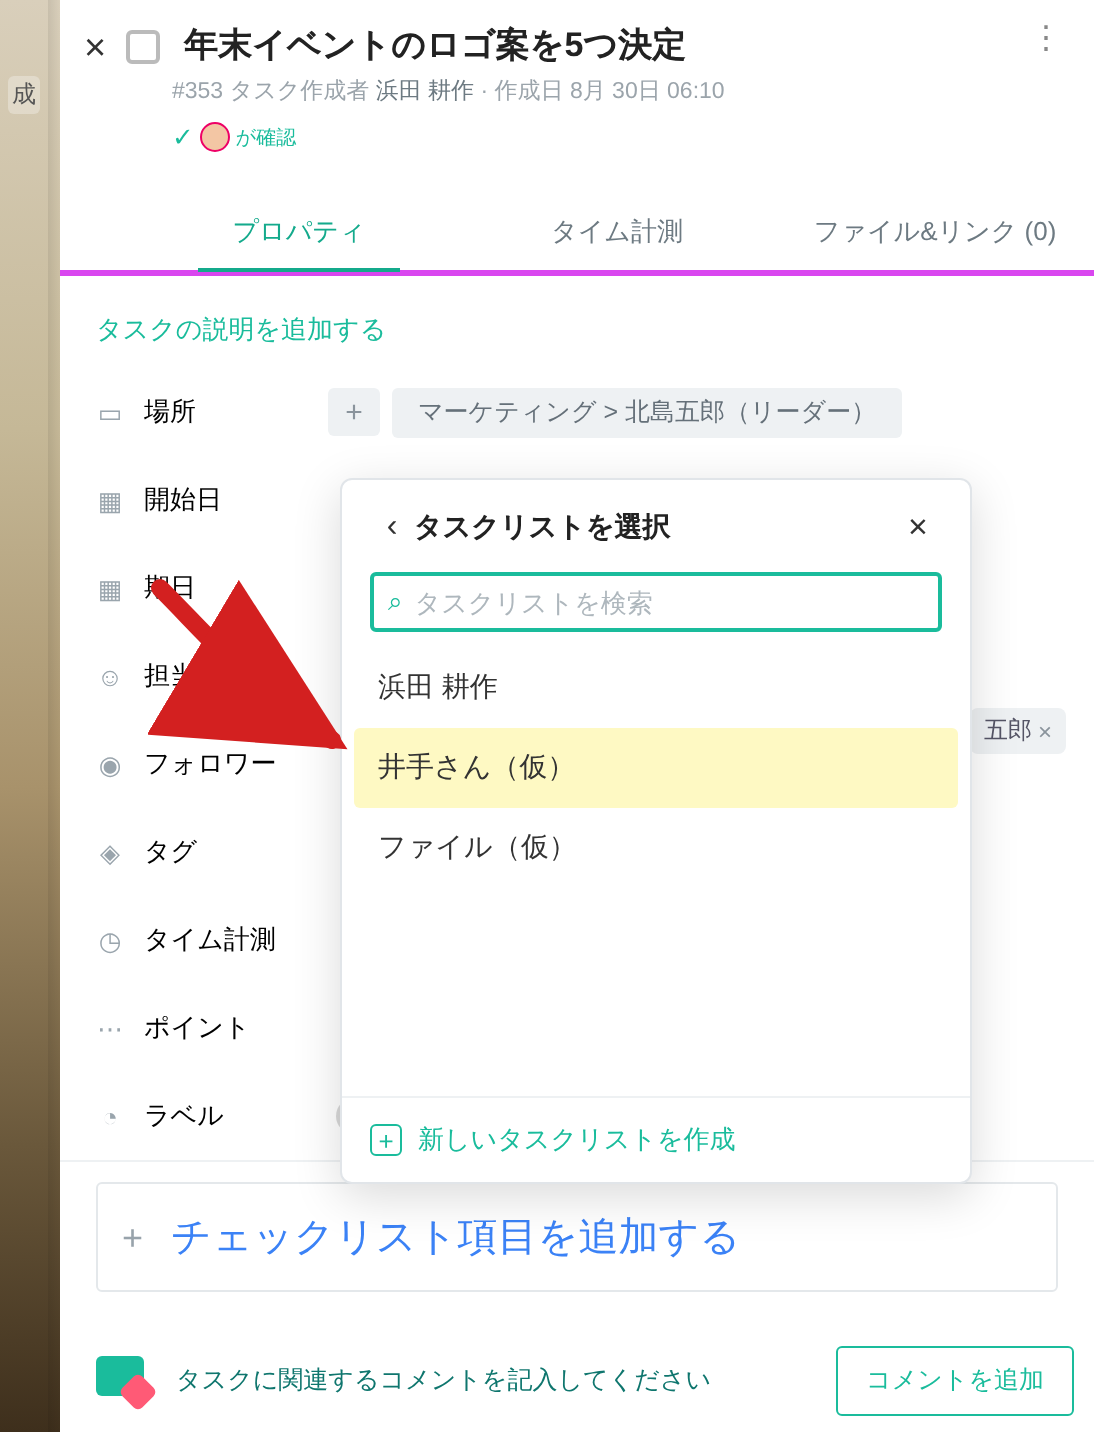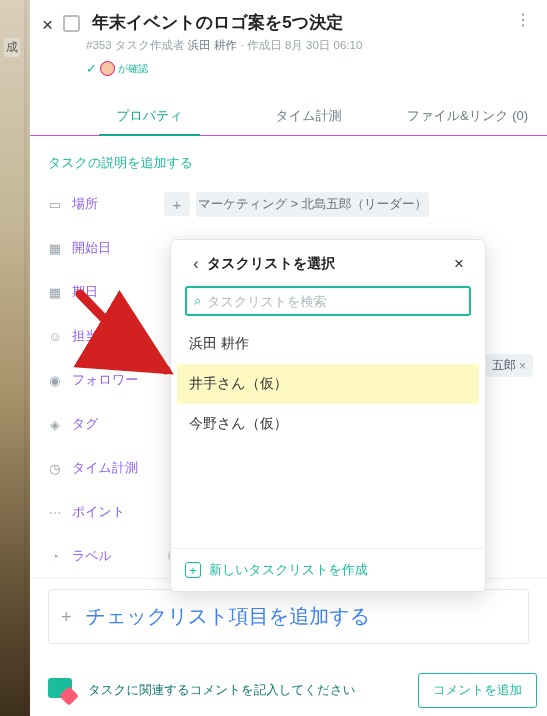--- a/index.html
+++ b/index.html
@@ -67,21 +67,21 @@
   font-size: 12px;
 }
 .confirm-check { color: #1abc9c; font-size:13px; margin-right:3px; }
 .avatar-small {
   width: 15px; height:15px; border-radius:50%;
   background: linear-gradient(#f3c6a4,#f3c6a4);
   border:1.5px solid #e06; display:inline-block; margin-right:3px;
 }
 .confirm-text { color: #1abc9c; font-size:10px;}
 .tabs {
-  display:flex; border-bottom:1px solid #d946ef;
+  display:flex; border-bottom:3px solid #d946ef;
   margin-top:14px;
   padding-left:40px;
 }
 .tab {
   flex:1; text-align:center; padding:11px 0 10px 0;
   font-size:13px; color:#6d7a82; cursor:pointer; position:relative;
 }
 .tab.active { color:#14aa8c; font-weight:500;}
 .tab.active::after {
   content:""; position:absolute; left:18%; right:18%; bottom:-1px;
@@ -96,31 +96,31 @@
 .prop-row {
   display:flex; align-items:center;
   min-height:44px;
   border: none;
 }
 .prop-icon {
   width:14px; color:#9aa5ad; margin-right:10px; font-size:13px;
   display:flex; align-items:center; justify-content:center;
 }
 .prop-label {
-  color:#8b5cf6; font-size:13px; width:92px;
+  color:#000000; font-size:13px; width:92px;
 }
 .prop-value {
   flex:1; display:flex; align-items:center;
 }
 .chip-plus {
   width:26px; height:24px; background:#eef1f3; color:#8a949c; border-radius:3px;
   display:flex;align-items:center;justify-content:center; margin-right:6px; cursor:pointer; font-size:15px;
 }
 .chip-bread {
-  background:#eef1f3; color:#657079; border-radius:3px; padding:4px 2px; font-size:12.5px;
+  background:#eef1f3; color:#657079; border-radius:3px; padding:4px 13px; font-size:12.5px;
 }
 .color-dots {
   display:flex; gap:9px; align-items:center; margin-left:4px;
 }
 .dot { width:18px;height:18px;border-radius:50%; cursor:pointer;}
 .dot.ring { box-shadow:0 0 0 2px #555, inset 0 0 0 2px #fff; }
 .divider-light { border-top:1px solid #eef1f3; margin:0 -18px;}
 .checklist-box {
   margin: 10px 0 8px 0; border:1px solid #e4e8eb; border-radius:3px;
   padding:13px 12px; display:flex; align-items:center; cursor:pointer;
@@ -342,21 +342,21 @@
     <span class="pop-title">タスクリストを選択</span>
     <span class="pop-close">×</span>
   </div>
   <div class="pop-search">
     <span class="mag">⌕</span>
     <input type="text" placeholder="タスクリストを検索" style="">
   </div>
   <div class="pop-list" id="pop-list">
       <div class="pop-item">浜田 耕作</div>
       <div class="pop-item hl">井手さん（仮）</div>
-      <div class="pop-item">今野さん（仮）</div>
+      <div class="pop-item">ファイル（仮）</div>
     </div>
   <div class="pop-spacer"></div>
   <div class="pop-footer">
     <span class="plus-box">+</span>
     <span>新しいタスクリストを作成</span>
   </div>
 </div>
 
 <svg class="arrow-svg" viewBox="0 0 110 100">
   <defs>

